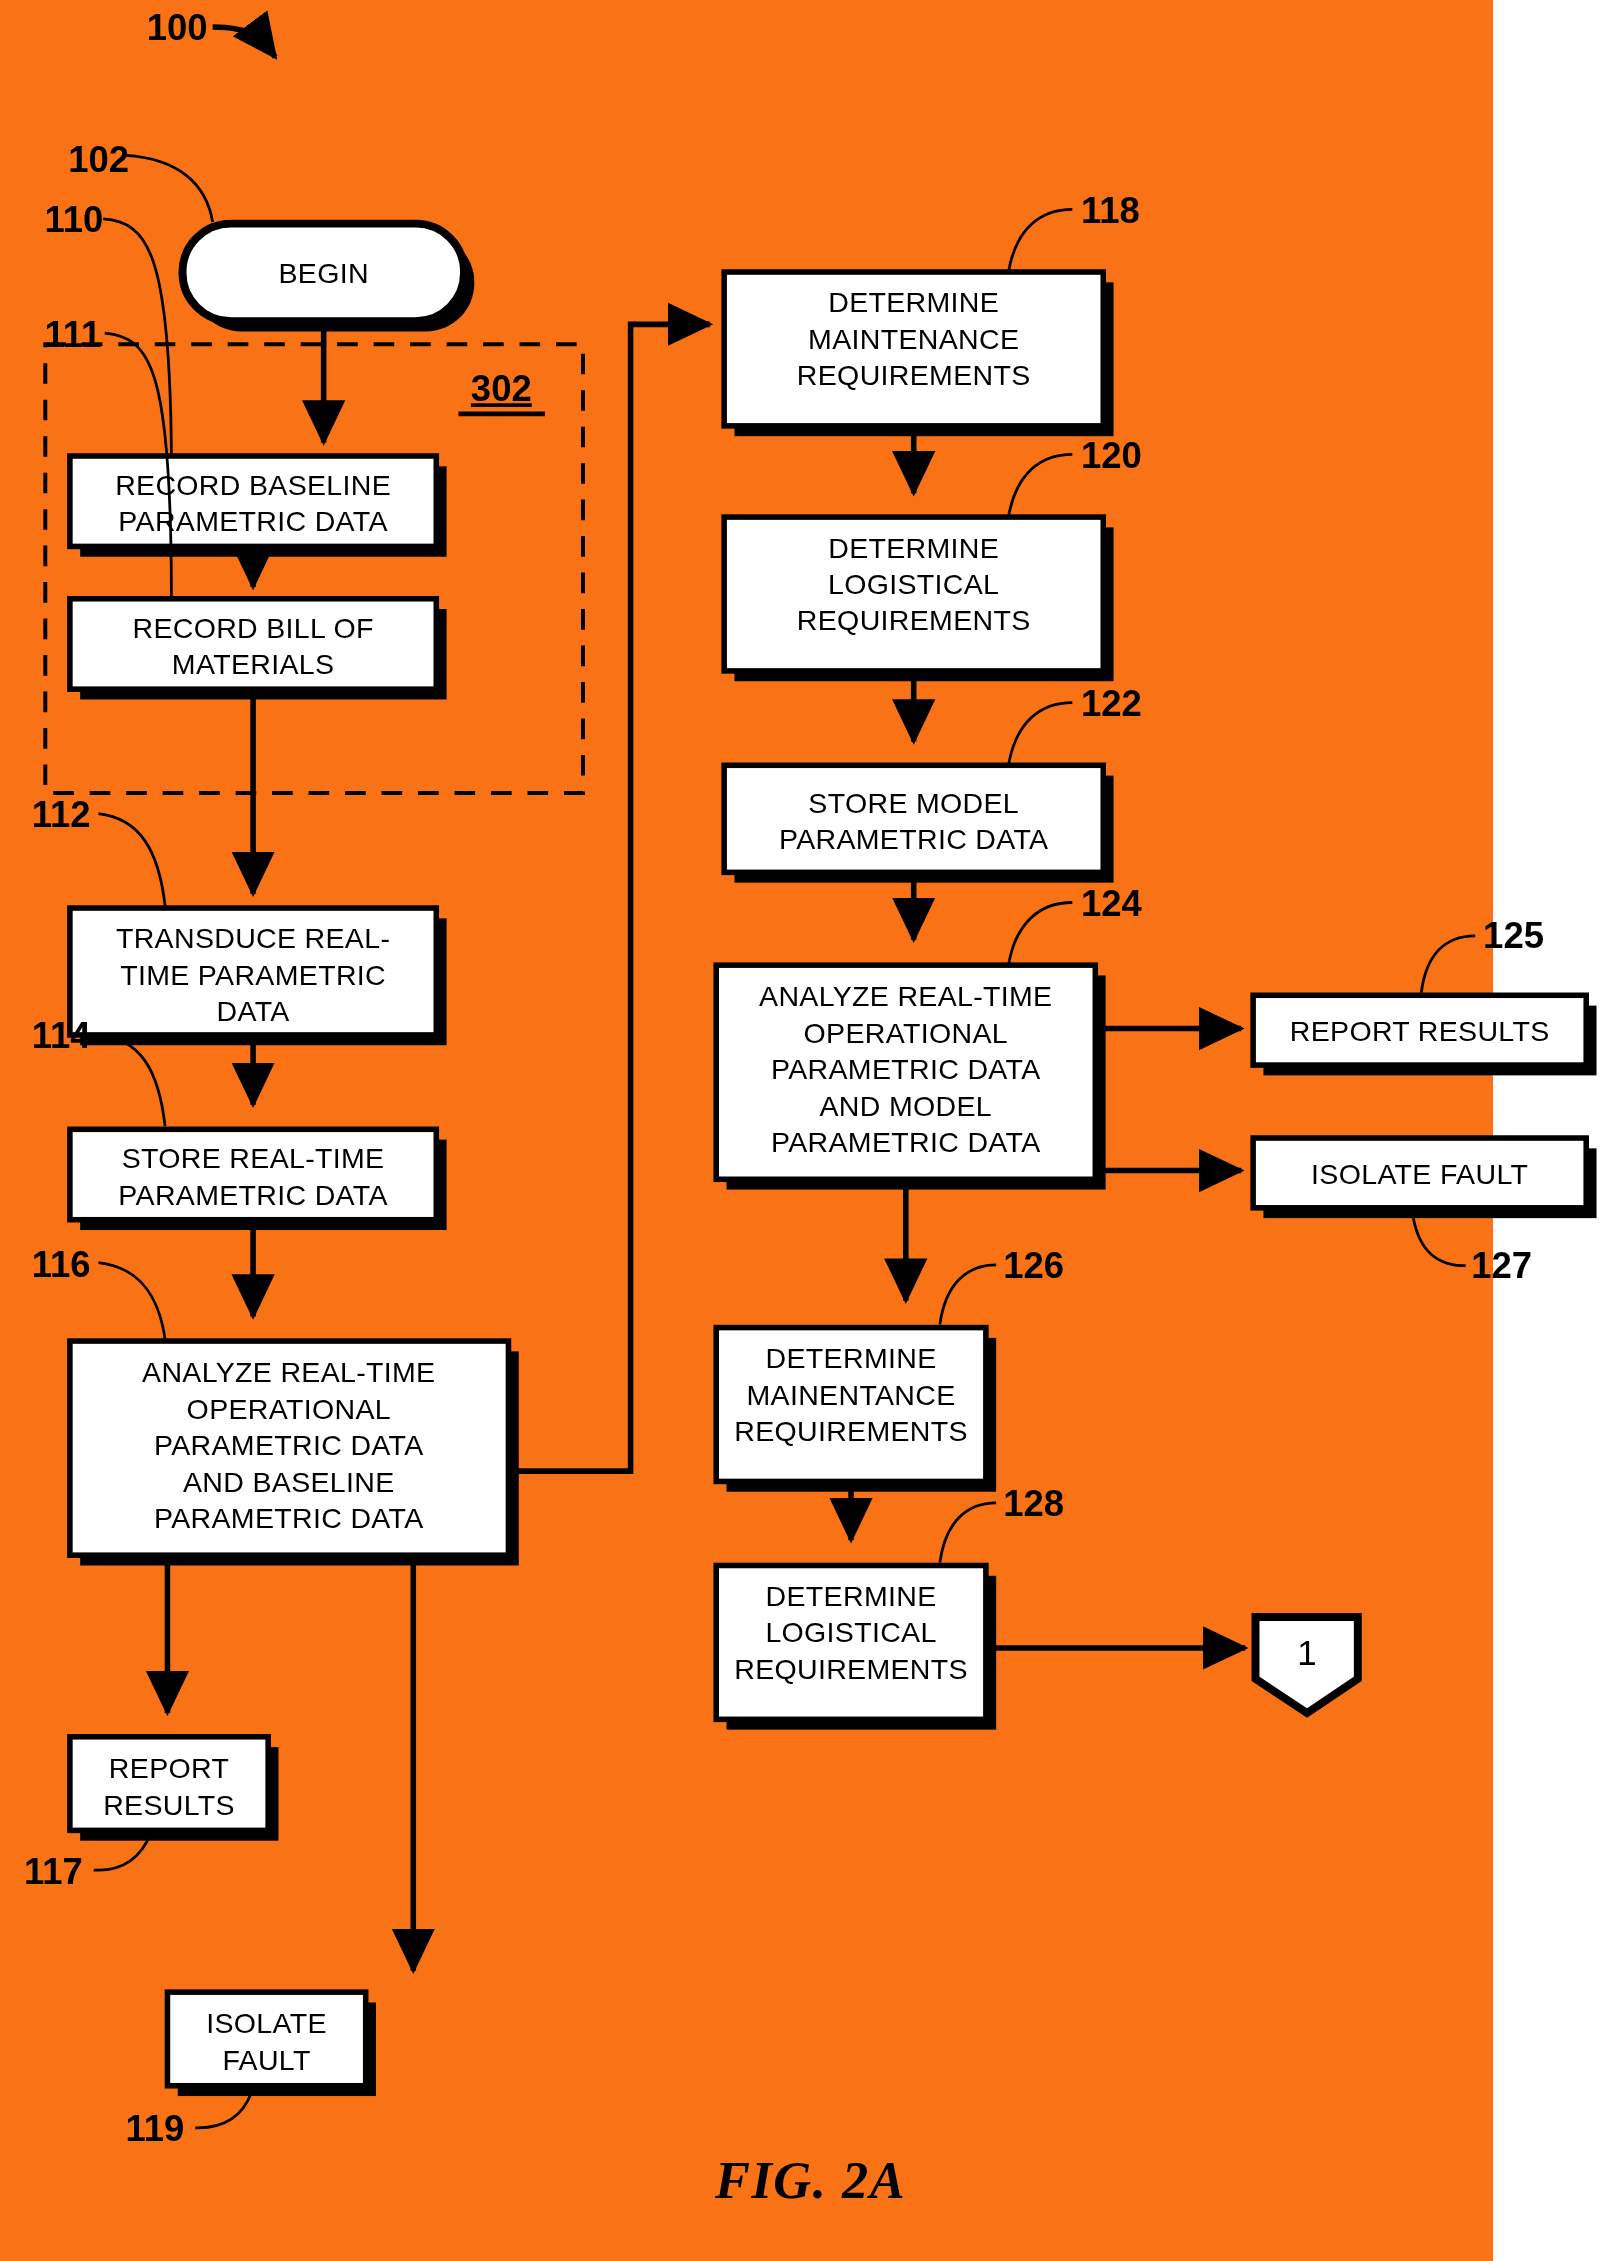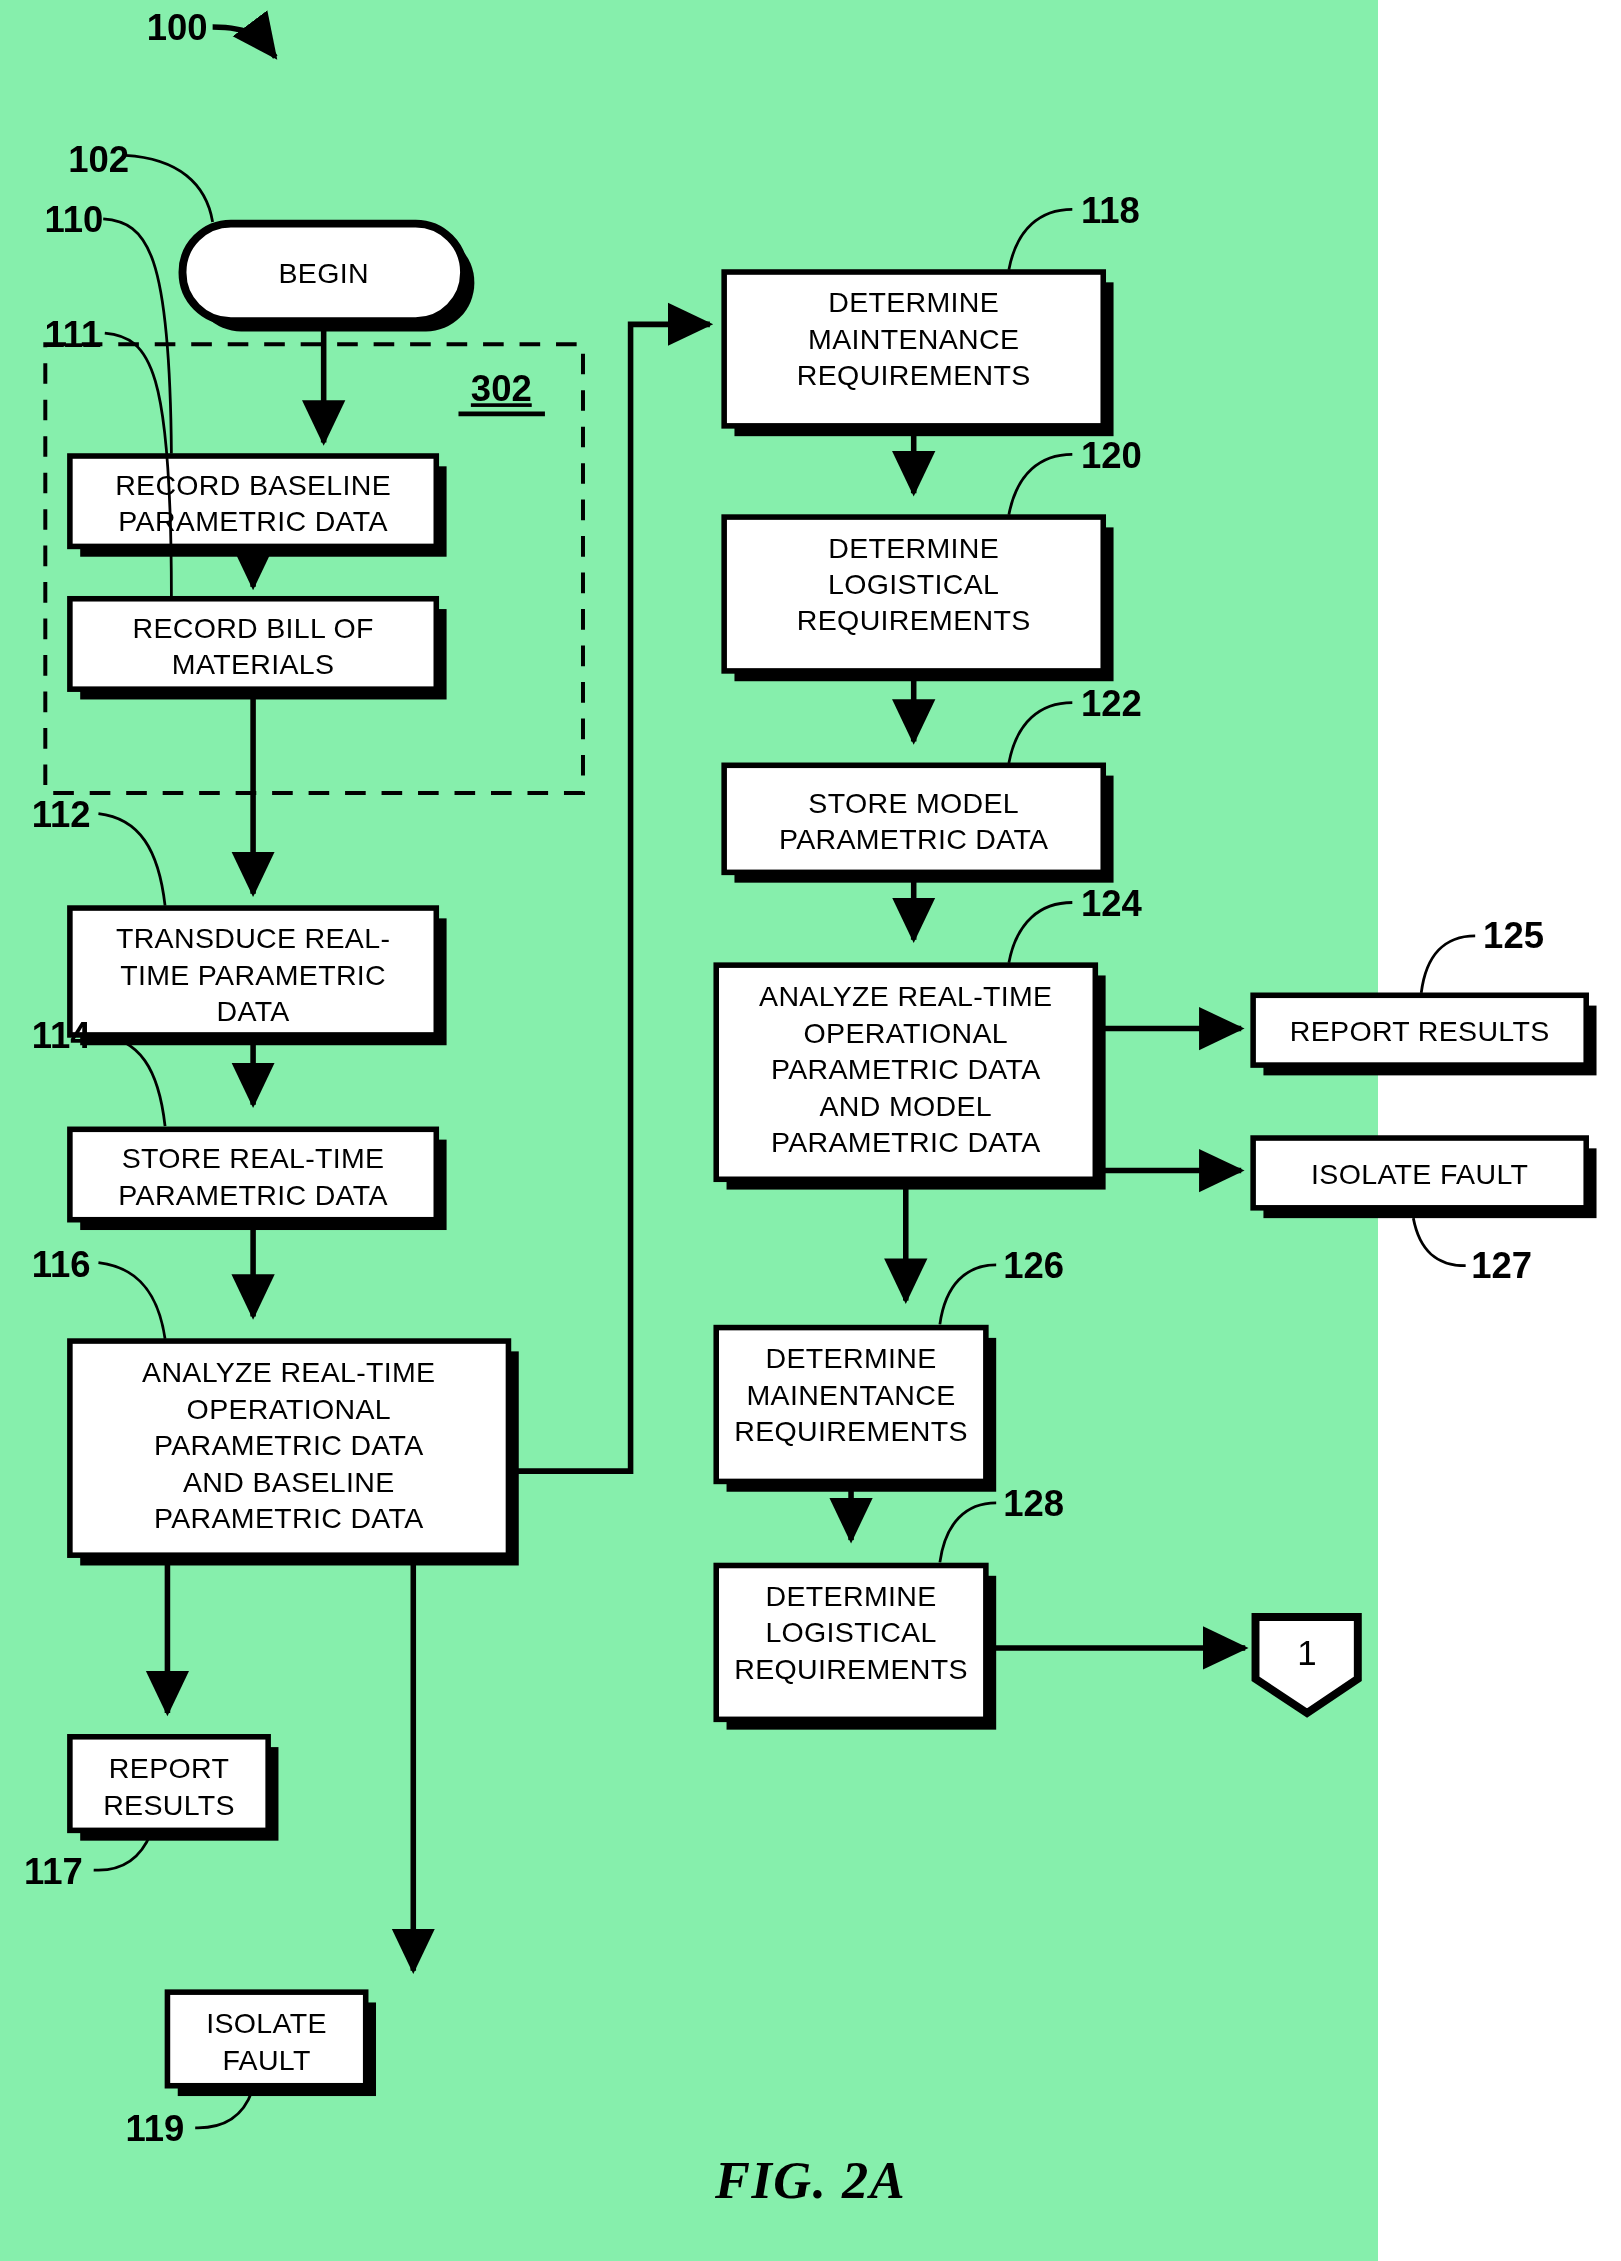--- a/index.html
+++ b/index.html
@@ -8,23 +8,23 @@
     background: #ffffff;
   }
   body {
     width: 1622px;
     height: 2261px;
     font-family: "Liberation Sans", sans-serif;
     overflow: hidden;
   }
   #figure-root {
     position: relative;
-    width: 1378px;
+    width: 1493px;
     height: 2261px;
-    background: #86efac;
+    background: #f97316;
   }
   svg#diagram {
     position: absolute;
     top: 0;
     left: 0;
     width: 1622px;
     height: 2261px;
     display: block;
   }
   .box-fill      { fill: #ffffff; stroke: #000000; stroke-width: 7; }

